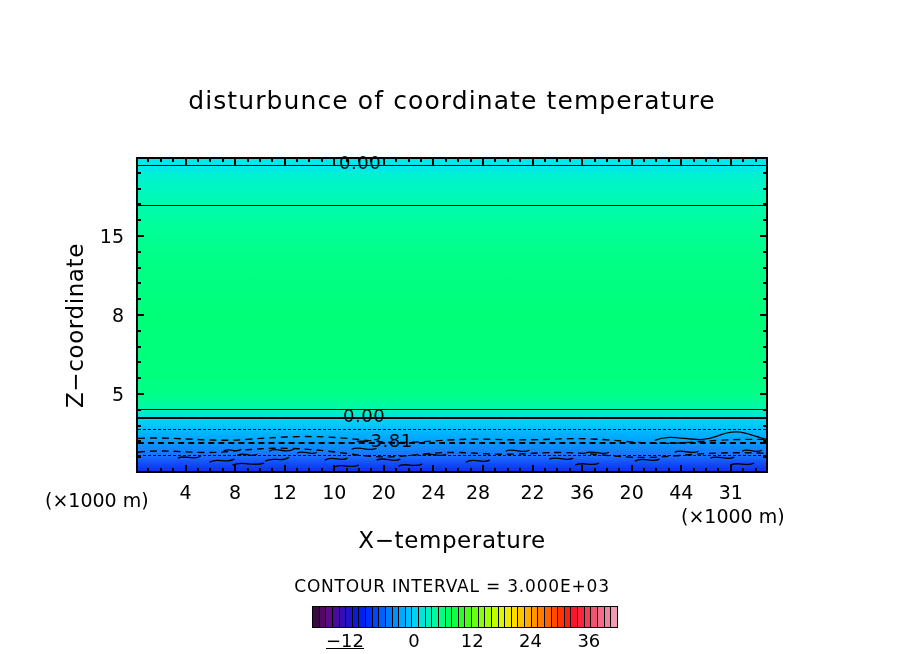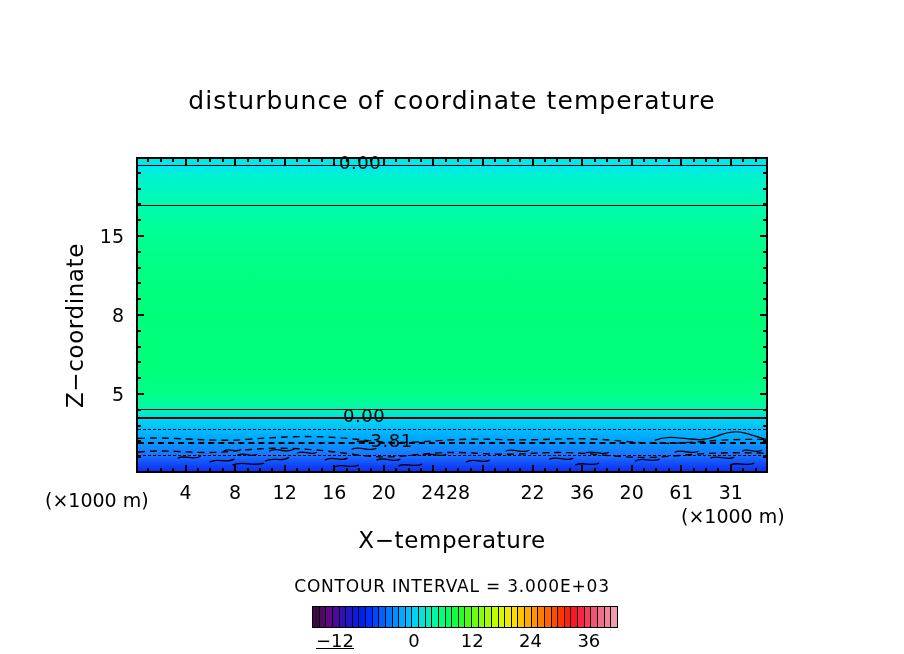--- a/index.html
+++ b/index.html
@@ -424,28 +424,28 @@
     <div class="tick tick-y-right minor" style="left: 763px; top: 203px;"></div>
     <div class="tick tick-y-left minor" style="left: 136px; top: 188px;"></div>
     <div class="tick tick-y-right minor" style="left: 763px; top: 188px;"></div>
     <div class="tick tick-y-left minor" style="left: 136px; top: 172px;"></div>
     <div class="tick tick-y-right minor" style="left: 763px; top: 172px;"></div>
   </div>
 <div id="ticklabels-layer">
     <div class="axis-label xtick-label" style="left: 185.569px;">4</div>
     <div class="axis-label xtick-label" style="left: 235.137px;">8</div>
     <div class="axis-label xtick-label" style="left: 284.706px;">12</div>
-    <div class="axis-label xtick-label" style="left: 334.275px;">16</div>
+    <div class="axis-label xtick-label" style="left: 334.275px;">10</div>
     <div class="axis-label xtick-label" style="left: 383.843px;">20</div>
     <div class="axis-label xtick-label" style="left: 433.412px;">24</div>
-    <div class="axis-label xtick-label" style="left: 458px;">28</div>
+    <div class="axis-label xtick-label" style="left: 478px;">28</div>
     <div class="axis-label xtick-label" style="left: 532.549px;">22</div>
     <div class="axis-label xtick-label" style="left: 582.118px;">36</div>
     <div class="axis-label xtick-label" style="left: 631.686px;">20</div>
-    <div class="axis-label xtick-label" style="left: 681.255px;">61</div>
+    <div class="axis-label xtick-label" style="left: 681.255px;">44</div>
     <div class="axis-label xtick-label" style="left: 730.824px;">31</div>
     <div class="axis-label ytick-label" style="left: 90px; width: 34px; top: 394px;">5</div>
     <div class="axis-label ytick-label" style="left: 90px; width: 34px; top: 315px;">8</div>
     <div class="axis-label ytick-label" style="left: 90px; width: 34px; top: 236px;">15</div>
   </div>
 
 <div id="contour-interval-text">CONTOUR INTERVAL =  3.000E+03</div>
 <div id="colorbar">
     <div class="swatch" style="background: rgb(59, 10, 69);"></div>
     <div class="swatch" style="background: rgb(80, 10, 100);"></div>
@@ -488,18 +488,18 @@
     <div class="swatch" style="background: rgb(255, 32, 16);"></div>
     <div class="swatch" style="background: rgb(255, 20, 40);"></div>
     <div class="swatch" style="background: rgb(250, 36, 64);"></div>
     <div class="swatch" style="background: rgb(245, 60, 88);"></div>
     <div class="swatch" style="background: rgb(240, 84, 112);"></div>
     <div class="swatch" style="background: rgb(240, 108, 136);"></div>
     <div class="swatch" style="background: rgb(240, 132, 156);"></div>
     <div class="swatch" style="background: rgb(240, 156, 176);"></div>
   </div>
 <div id="cbar-labels-layer">
-    <div class="cbar-tick-label" style="left: 335px; text-decoration: underline;">−12</div>
+    <div class="cbar-tick-label" style="left: 345px; text-decoration: underline;">−12</div>
     <div class="cbar-tick-label" style="left: 414px;">0</div>
     <div class="cbar-tick-label" style="left: 472.286px;">12</div>
     <div class="cbar-tick-label" style="left: 530.571px;">24</div>
     <div class="cbar-tick-label" style="left: 588.857px;">36</div>
   </div>
 
 </body></html>

